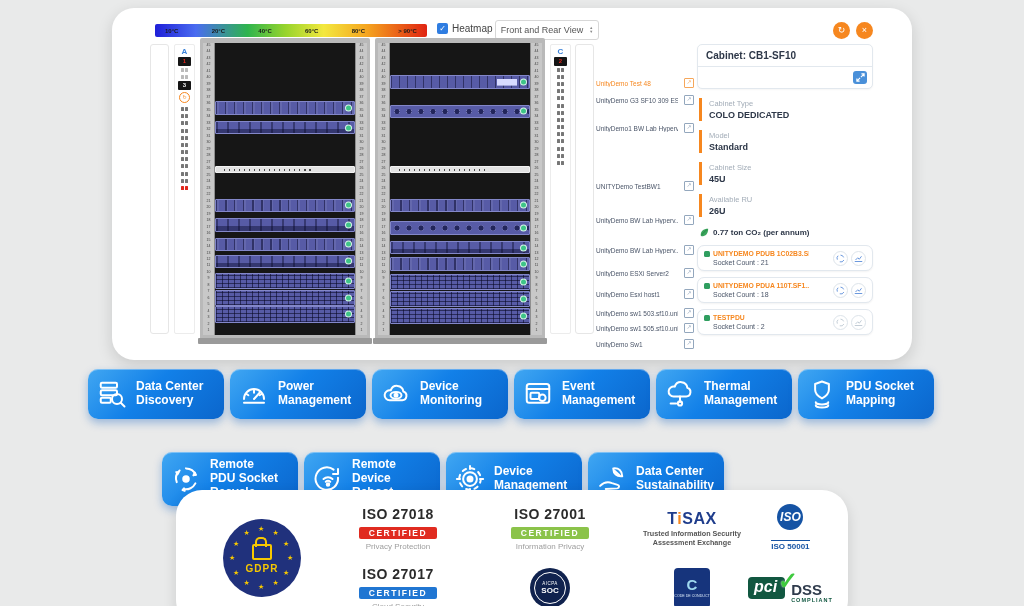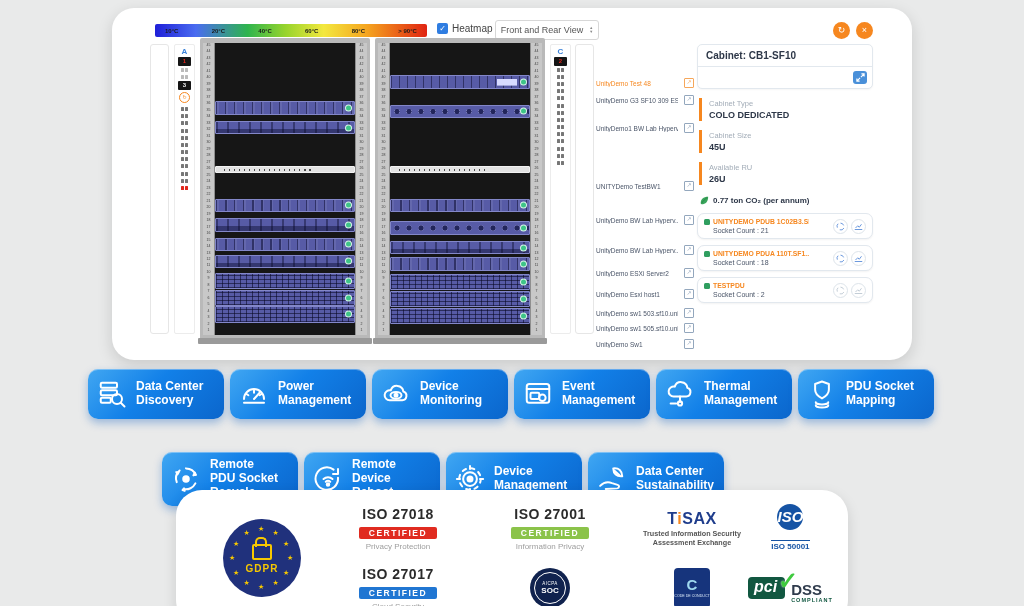--- a/index.html
+++ b/index.html
@@ -107,21 +107,21 @@
     grid-template-rows:1fr 1fr;align-items:center;justify-items:center;padding:8px 16px;box-sizing:border-box;}
   .iso{text-align:center;}
   .iso .t{font-size:14px;font-weight:bold;color:#2b2b2b;letter-spacing:.5px;}
   .iso .bdg{display:inline-block;color:#fff;font-size:8.5px;font-weight:bold;padding:1px 10px;border-radius:2px;letter-spacing:1.5px;margin-top:1px;}
   .iso .sub{font-size:8px;color:#9e9e9e;margin-top:2px;}
   .tisax{text-align:center;}
   .tisax .t{font-size:16px;font-weight:bold;color:#1f3d8c;letter-spacing:.5px;}
   .tisax .t .idot{color:#f6871f;}
   .tisax .sub{font-size:7.2px;font-weight:bold;color:#555;line-height:1.25;margin-top:1px;}
   .iso50001{text-align:center;}
-  .iso-circ{width:26px;height:26px;border-radius:50%;background:#1553a4;color:#fff;font-size:15px;font-weight:bold;font-style:italic;
+  .iso-circ{width:26px;height:26px;border-radius:50%;background:#1553a4;color:#fff;font-size:12px;font-weight:bold;font-style:italic;
     line-height:26px;text-align:center;margin:0 auto;}
   .iso50001 .t{font-size:8px;font-weight:bold;color:#1553a4;margin-top:10px;border-top:1px solid #1553a4;display:inline-block;padding-top:1px;}
   .soc{width:40px;height:40px;border-radius:50%;background:#10224e;position:relative;display:flex;align-items:center;justify-content:center;}
   .soc .ring{width:30px;height:30px;border-radius:50%;border:1.5px solid #fff;display:flex;flex-direction:column;align-items:center;justify-content:center;color:#fff;}
   .soc .a{font-size:4.5px;letter-spacing:.5px;} .soc .s{font-size:8px;font-weight:bold;}
   .codebadge{width:36px;height:40px;background:#16347c;border-radius:4px;display:flex;flex-direction:column;align-items:center;justify-content:center;color:#9fd8ef;}
   .codebadge .c{font-size:15px;font-weight:bold;line-height:15px;}
   .codebadge .tt{font-size:3.6px;color:#dfeefb;text-align:center;margin-top:2px;line-height:1.3;}
   .pci{display:flex;align-items:center;position:relative;}
   .pci .box{background:#115740;color:#fff;font-size:16px;font-weight:bold;font-style:italic;padding:2px 8px 4px 6px;border-radius:4px;line-height:1;}
@@ -563,20 +563,24 @@
               </svg>
           </span>
         </div>
       </div>
       <div id="cabFields">
           <div class="fld">
             <div class="lb">Cabinet Type</div>
             <div class="vl">COLO DEDICATED</div>
           </div>
           <div class="fld">
+            <div class="lb">Model</div>
+            <div class="vl">Standard</div>
+          </div>
+          <div class="fld">
             <div class="lb">Cabinet Size</div>
             <div class="vl">45U</div>
           </div>
           <div class="fld">
             <div class="lb">Available RU</div>
             <div class="vl">26U</div>
           </div>
         </div>
       <div class="co2">
         <svg width="10" height="10" viewBox="0 0 12 12">

